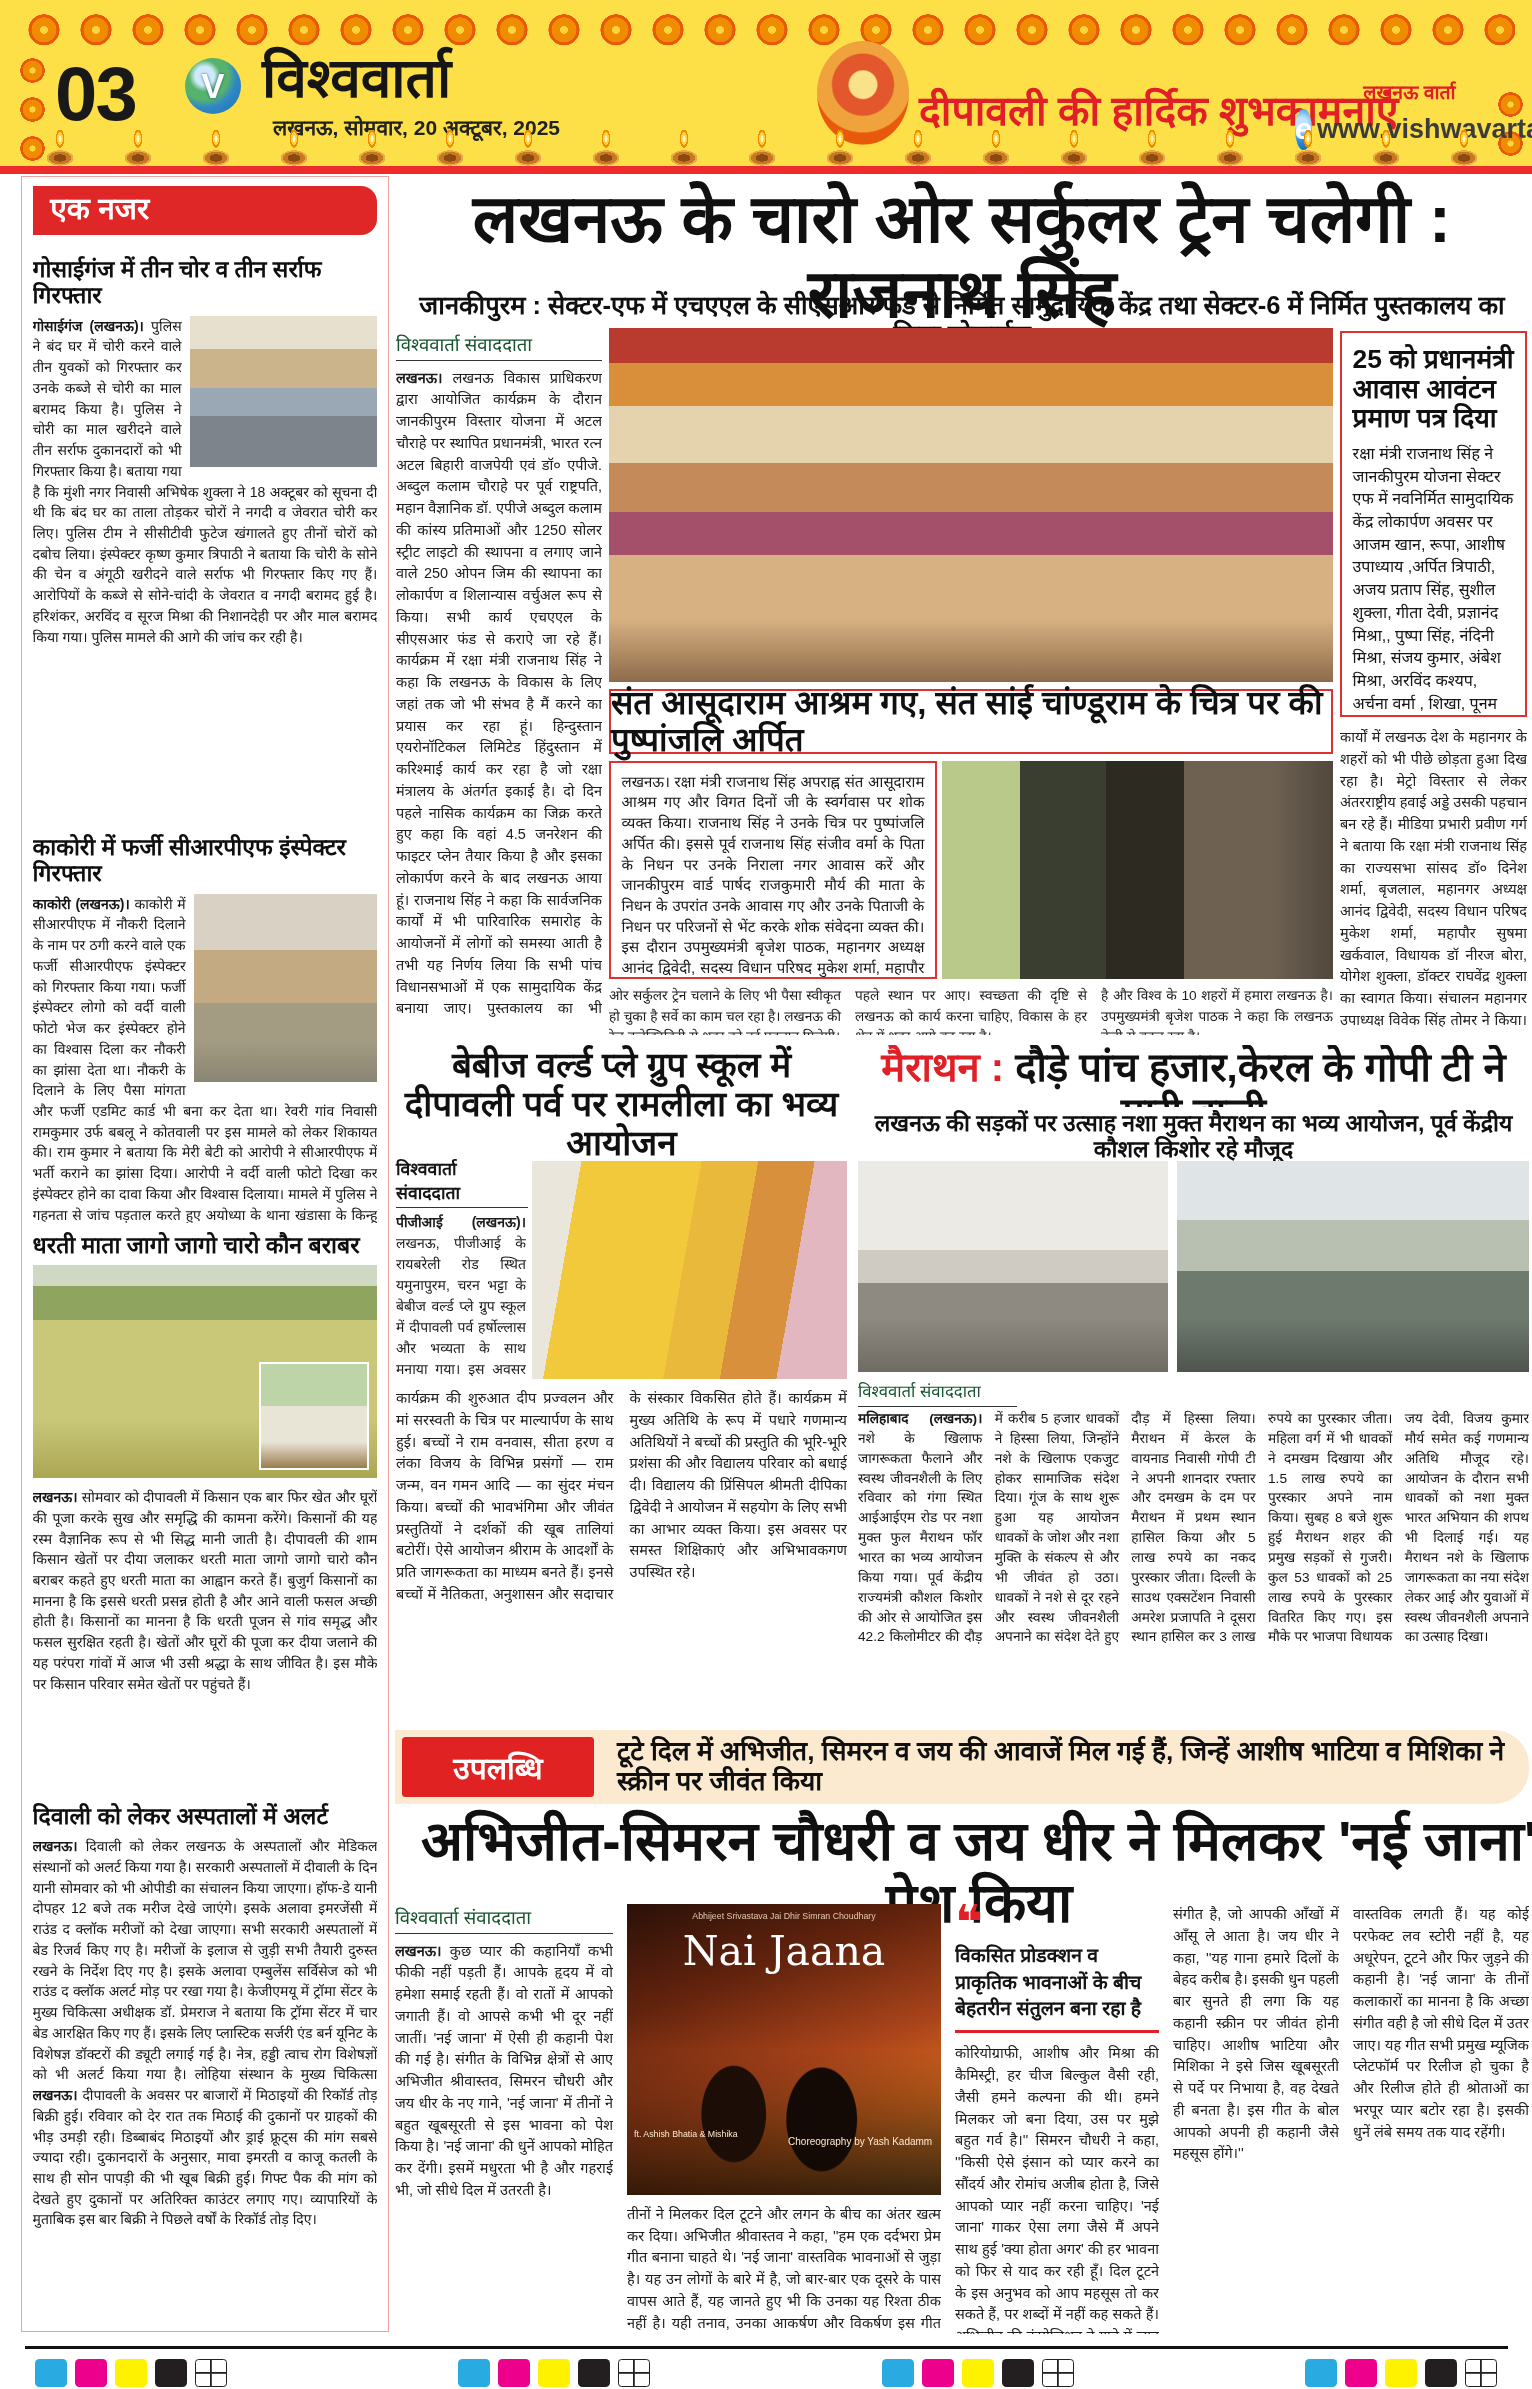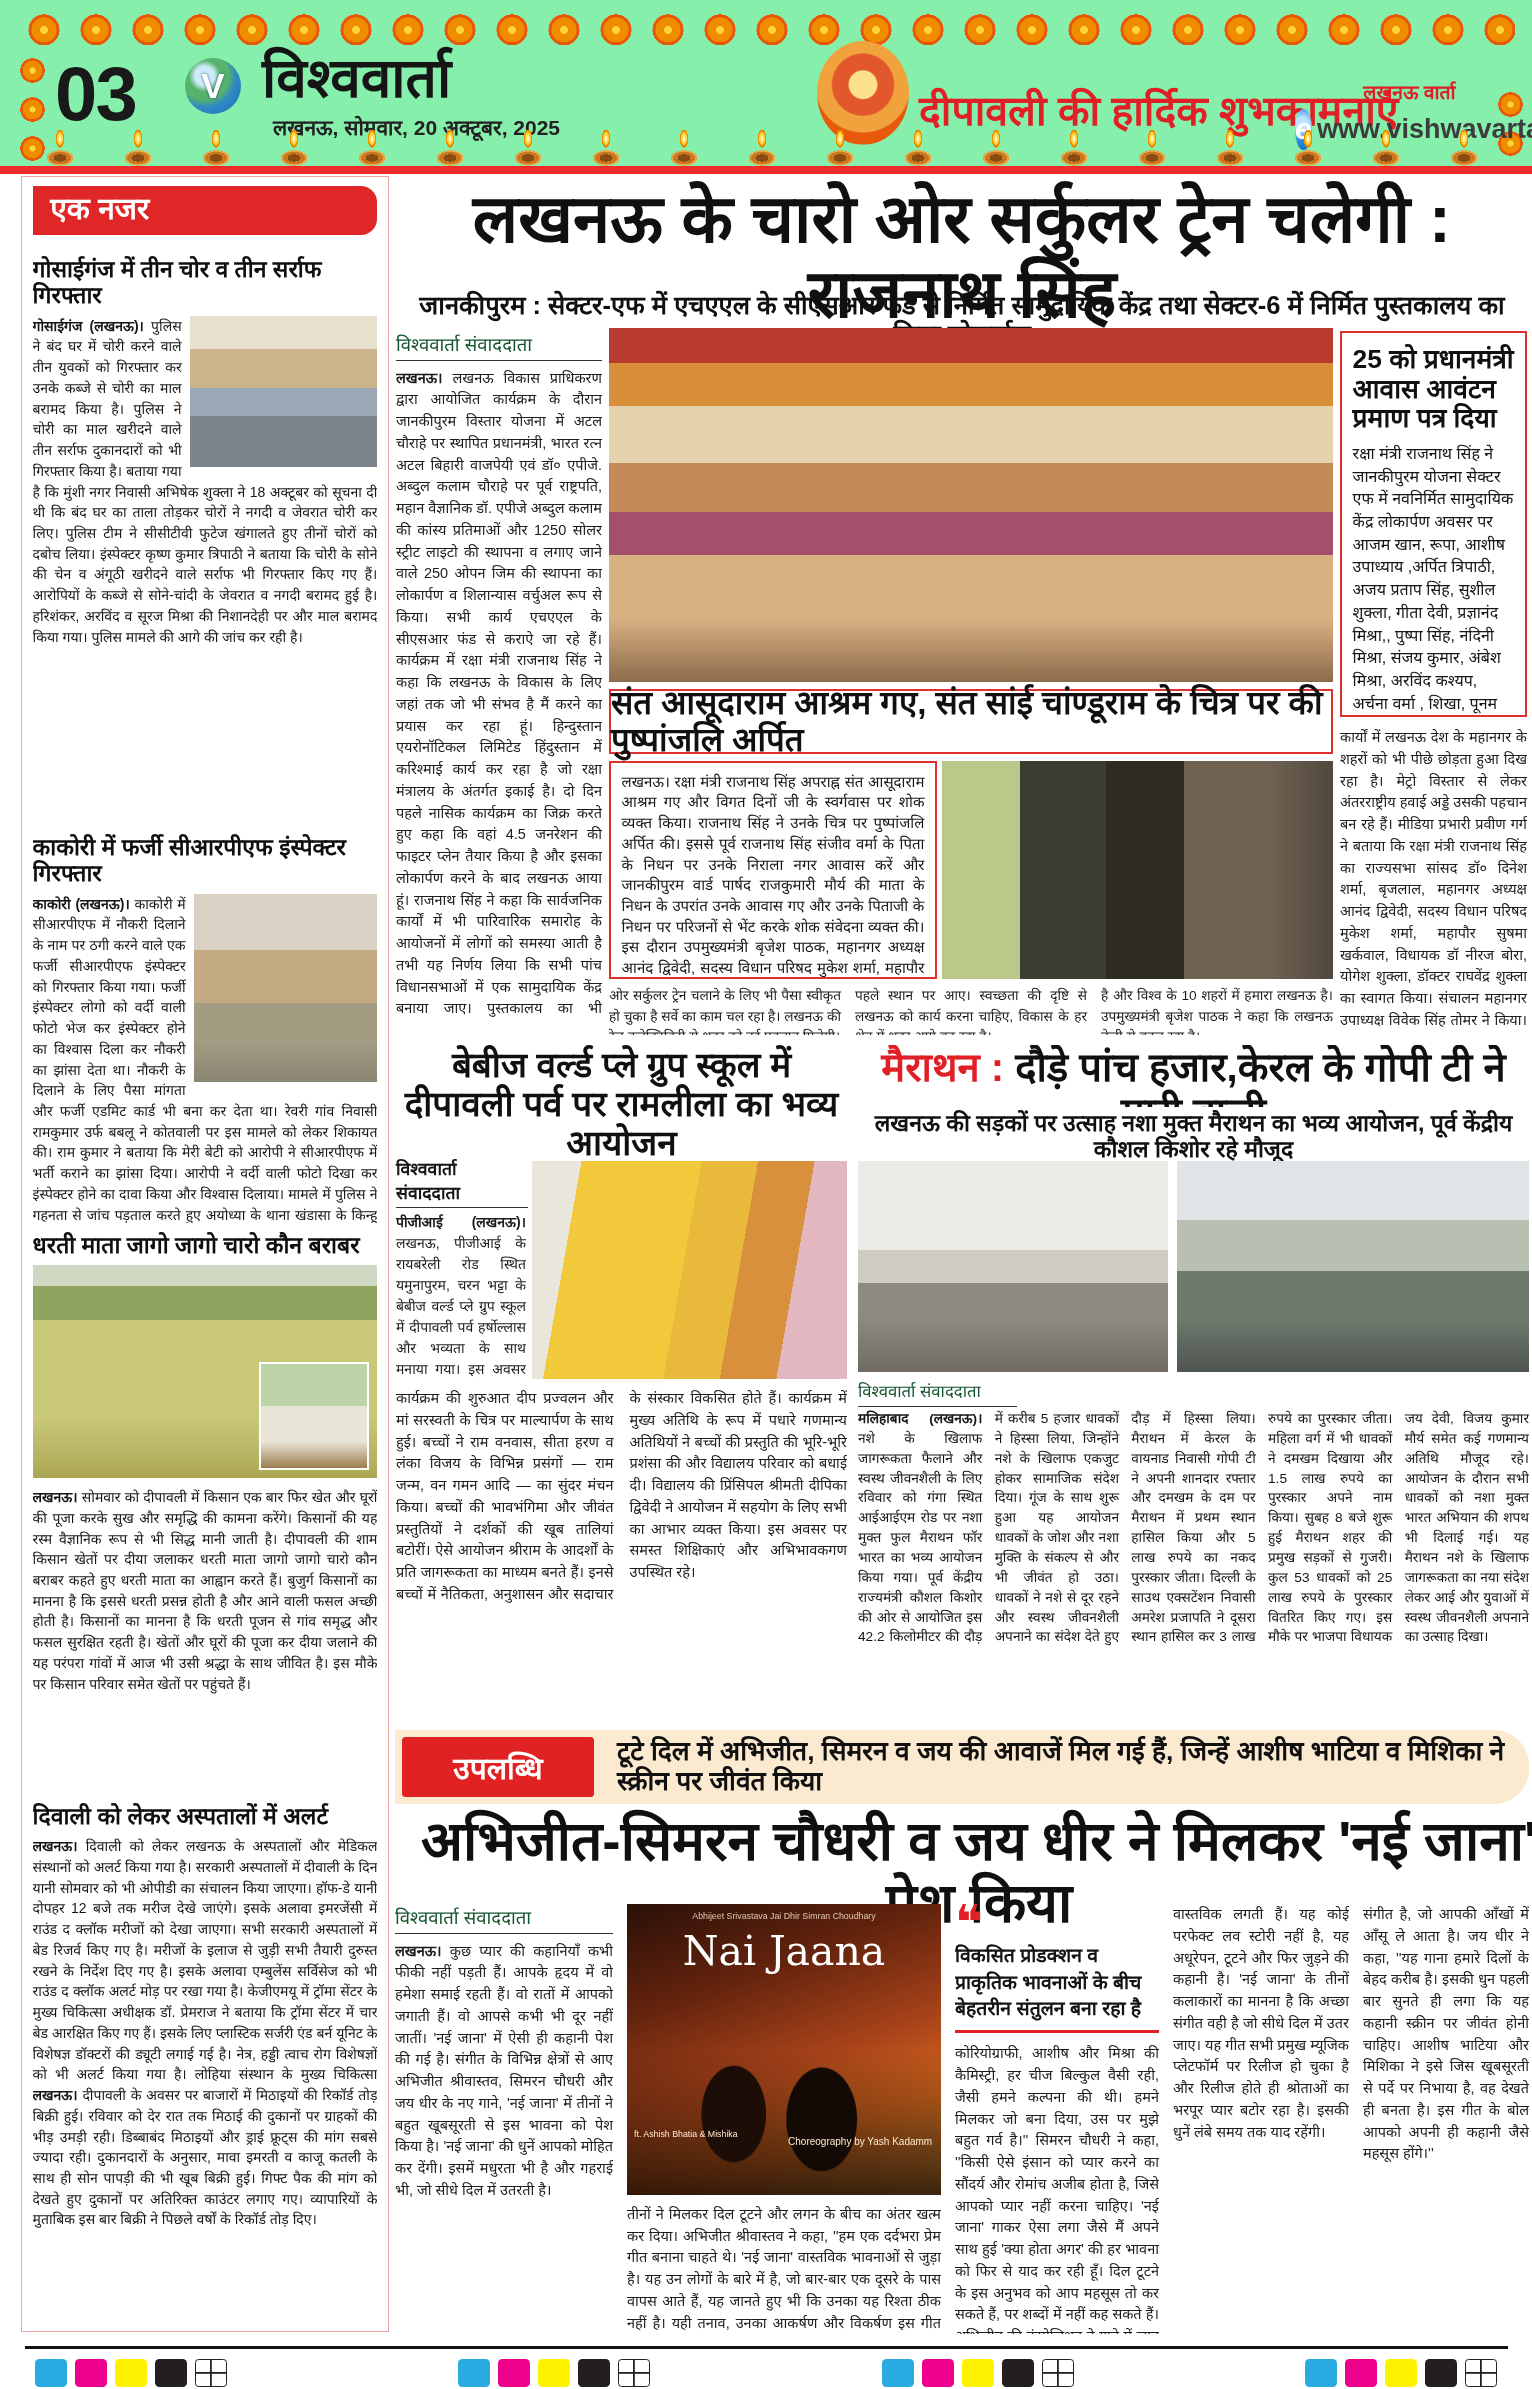--- a/index.html
+++ b/index.html
@@ -2,21 +2,21 @@
 <html lang="hi" style="font-size:14px"><head>
 <meta charset="utf-8">
 <style>
   html,body{margin:0;padding:0;background:#fff;}
   body{width:1532px;font-family:"Liberation Sans","DejaVu Sans",sans-serif;color:#161616;}
   .page{position:relative;width:1532px;height:2389px;overflow:hidden;background:#fff;}
   .abs{position:absolute;}
   .j{text-align:justify;}
   .clip{overflow:hidden;}
   
-  .masthead{left:0;top:0;width:1532px;height:173px;background:#86efac;}
+  .masthead{left:0;top:0;width:1532px;height:173px;background:#fde047;}
   .flowers-x{background-image:radial-gradient(circle at 50% 46%, #ffd43b 0 11%, #f08c00 12% 36%, #e8590c 37% 45%, rgba(0,0,0,0) 46%);background-size:52px 41px;background-repeat:repeat-x;}
   .flowers-y{background-image:radial-gradient(circle at 50% 50%, #ffd43b 0 11%, #f08c00 12% 36%, #e8590c 37% 45%, rgba(0,0,0,0) 46%);background-size:37px 39px;background-repeat:repeat-y;}
   .pageno{font-size:76px;font-weight:bold;letter-spacing:-1.8px;color:#191919;line-height:1;}
   .logo{width:56px;height:56px;border-radius:50%;background:radial-gradient(circle at 35% 32%, #cfeafb 0 18%, #57b26b 30% 45%, #2f89c6 60%, #1b6fae);display:flex;align-items:center;justify-content:center;}
   .logo span{color:#fff;font-weight:bold;font-size:35px;text-shadow:0 0 2.6px #14507e;}
   .papername{font-size:55px;font-weight:bold;color:#151515;line-height:1;}
   .dateline-top{font-size:21px;font-weight:bold;color:#222;}
   .rangoli{width:92px;height:104px;border-radius:50%;background:radial-gradient(circle at 50% 42%, #fbe18a 0 18%, #e2572b 20% 40%, #f0a23c 42% 62%, #e8590c 64% 78%, rgba(0,0,0,0) 80%);}
   .greet{font-size:41px;font-weight:bold;color:#e01f26;white-space:nowrap;}
   .sitelabel{color:#e01f26;font-size:19.4px;font-weight:bold;text-align:center;}
@@ -236,23 +236,23 @@
 
     <div class="clip" style="width:204px;">
       <div>
         <span class="quote-mark">❝</span>
         <div class="pullquote">विकसित प्रोडक्शन व प्राकृतिक भावनाओं के बीच बेहतरीन संतुलन बना रहा है</div>
         <div class="q-rule"></div>
       </div>
       <div class="body-t j" style="margin-top:10.6px;">कोरियोग्राफी, आशीष और मिश्रा की कैमिस्ट्री, हर चीज बिल्कुल वैसी रही, जैसी हमने कल्पना की थी। हमने मिलकर जो बना दिया, उस पर मुझे बहुत गर्व है।'' सिमरन चौधरी ने कहा, ''किसी ऐसे इंसान को प्यार करने का सौंदर्य और रोमांच अजीब होता है, जिसे आपको प्यार नहीं करना चाहिए। 'नई जाना' गाकर ऐसा लगा जैसे मैं अपने साथ हुई 'क्या होता अगर' की हर भावना को फिर से याद कर रही हूँ। दिल टूटने के इस अनुभव को आप महसूस तो कर सकते हैं, पर शब्दों में नहीं कह सकते हैं। अभिजीत की कंपोज़िशन ने गाने में जान फूंक दी, जय ने उसे जमीन पर उतार दिया।</div>
     </div>
 
+    <div class="clip body-t j" style="width:166px;">संगीत है, जो आपकी आँखों में आँसू ले आता है। जय धीर ने कहा, ''यह गाना हमारे दिलों के बेहद करीब है। इसकी धुन पहली बार सुनते ही लगा कि यह कहानी स्क्रीन पर जीवंत होनी चाहिए। आशीष भाटिया और मिशिका ने इसे जिस खूबसूरती से पर्दे पर निभाया है, वह देखते ही बनता है। इस गीत के बोल आपको अपनी ही कहानी जैसे महसूस होंगे।''</div>
+
     <div class="clip body-t j" style="width:176px;">वास्तविक लगती हैं। यह कोई परफेक्ट लव स्टोरी नहीं है, यह अधूरेपन, टूटने और फिर जुड़ने की कहानी है। 'नई जाना' के तीनों कलाकारों का मानना है कि अच्छा संगीत वही है जो सीधे दिल में उतर जाए। यह गीत सभी प्रमुख म्यूजिक प्लेटफॉर्म पर रिलीज हो चुका है और रिलीज होते ही श्रोताओं का भरपूर प्यार बटोर रहा है। इसकी धुनें लंबे समय तक याद रहेंगी।</div>
-
-    <div class="clip body-t j" style="width:166px;">संगीत है, जो आपकी आँखों में आँसू ले आता है। जय धीर ने कहा, ''यह गाना हमारे दिलों के बेहद करीब है। इसकी धुन पहली बार सुनते ही लगा कि यह कहानी स्क्रीन पर जीवंत होनी चाहिए। आशीष भाटिया और मिशिका ने इसे जिस खूबसूरती से पर्दे पर निभाया है, वह देखते ही बनता है। इस गीत के बोल आपको अपनी ही कहानी जैसे महसूस होंगे।''</div>
   </div>
 
   <div class="abs" style="left:25px;top:2346px;width:1483px;height:2.6px;background:#111;"></div>
   <div class="abs" style="left:35px;top:2359px;width:1462px;display:flex;justify-content:space-between;">
     <div>
       <span class="reg-sq" style="background:#29abe2;"></span><span class="reg-sq" style="background:#ec008c;"></span><span class="reg-sq" style="background:#fff200;"></span><span class="reg-sq" style="background:#231f20;"></span><span class="reg-mark"></span>
     </div>
     <div>
       <span class="reg-sq" style="background:#29abe2;"></span><span class="reg-sq" style="background:#ec008c;"></span><span class="reg-sq" style="background:#fff200;"></span><span class="reg-sq" style="background:#231f20;"></span><span class="reg-mark"></span>
     </div>

